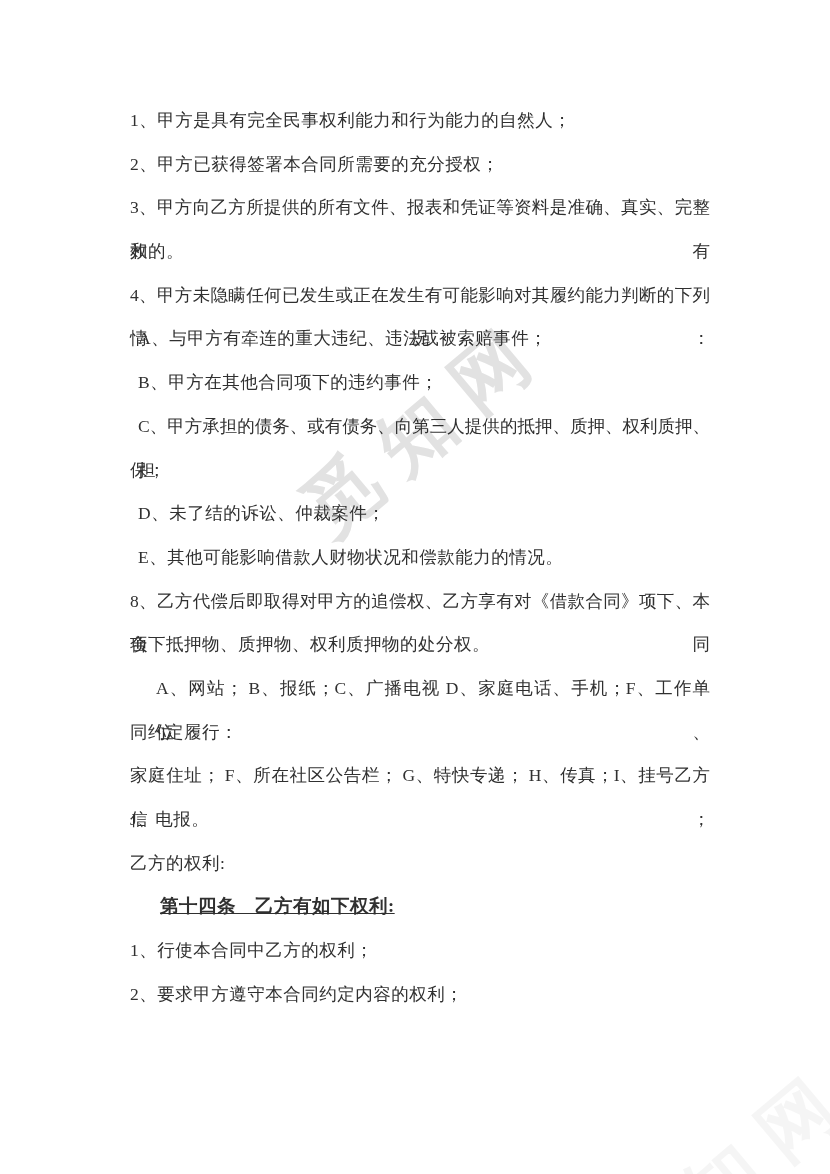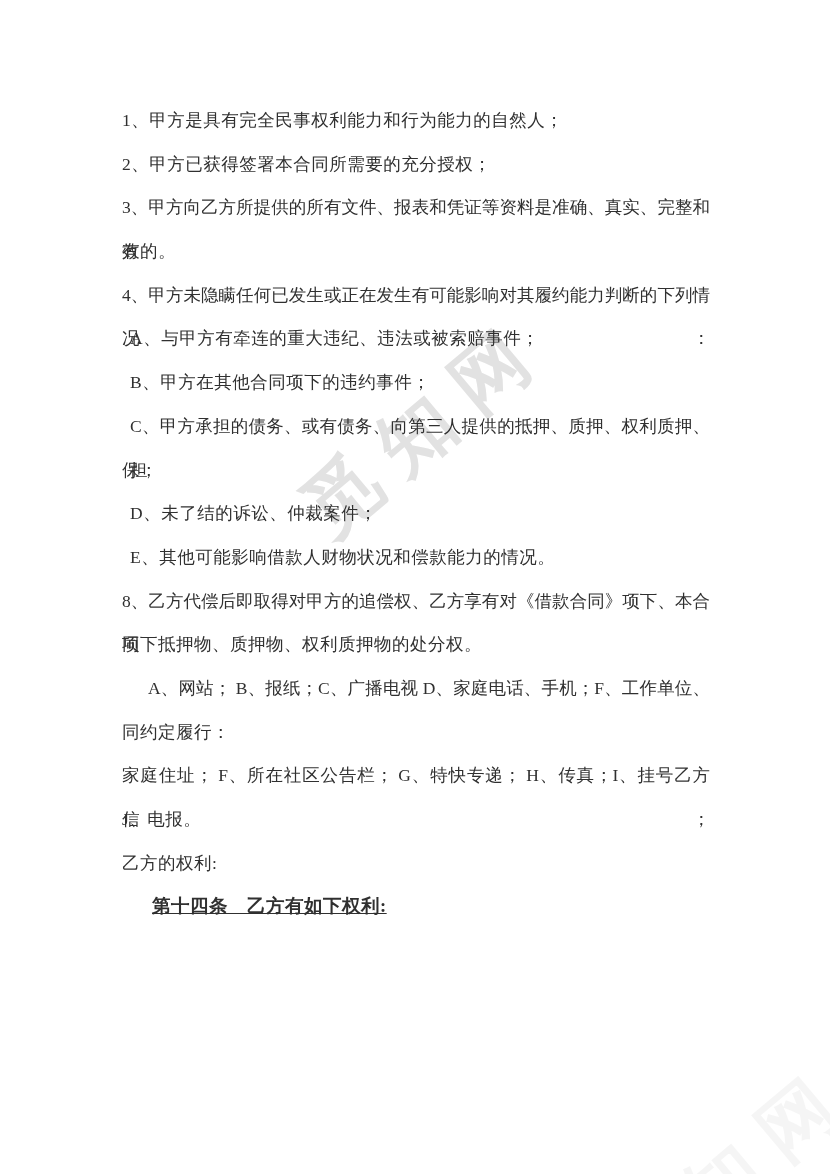--- a/index.html
+++ b/index.html
@@ -54,20 +54,21 @@
     width: 588px;
   }
   .line {
     font-size: 17.5px;
     line-height: 43.7px;
     height: 43.7px;
     color: #303030;
     text-align: left;
     white-space: nowrap;
     letter-spacing: 0.5px;
+    margin-left: 8px;
   }
   .line.stretch {
     white-space: normal;
     text-align: justify;
     text-align-last: justify;
     letter-spacing: 0;
   }
   .indent-letter  { padding-left: 8px;  }
   .indent-media   { padding-left: 26px; }
   .indent-heading { padding-left: 30px; }
@@ -99,15 +100,17 @@
       <div class="line indent-letter">D、未了结的诉讼、仲裁案件；</div>
       <div class="line indent-letter">E、其他可能影响借款人财物状况和偿款能力的情况。</div>
       <div class="line indent-base stretch">8、乙方代偿后即取得对甲方的追偿权、乙方享有对《借款合同》项下、本合同</div>
       <div class="line indent-base">项下抵押物、质押物、权利质押物的处分权。</div>
       <div class="line indent-media stretch">A、网站； B、报纸；C、广播电视 D、家庭电话、手机；F、工作单位、</div>
       <div class="line indent-base">同约定履行：</div>
       <div class="line indent-base stretch">家庭住址； F、所在社区公告栏； G、特快专递； H、传真；I、挂号乙方信；</div>
       <div class="line indent-base">J、电报。</div>
       <div class="line indent-base">乙方的权利:</div>
       <div class="line indent-heading bold">第十四条　乙方有如下权利:</div>
+      <div class="line indent-base">1、行使本合同中乙方的权利；</div>
+      <div class="line indent-base">2、要求甲方遵守本合同约定内容的权利；</div>
     </div>
 
 </div>
 
 </body></html>

